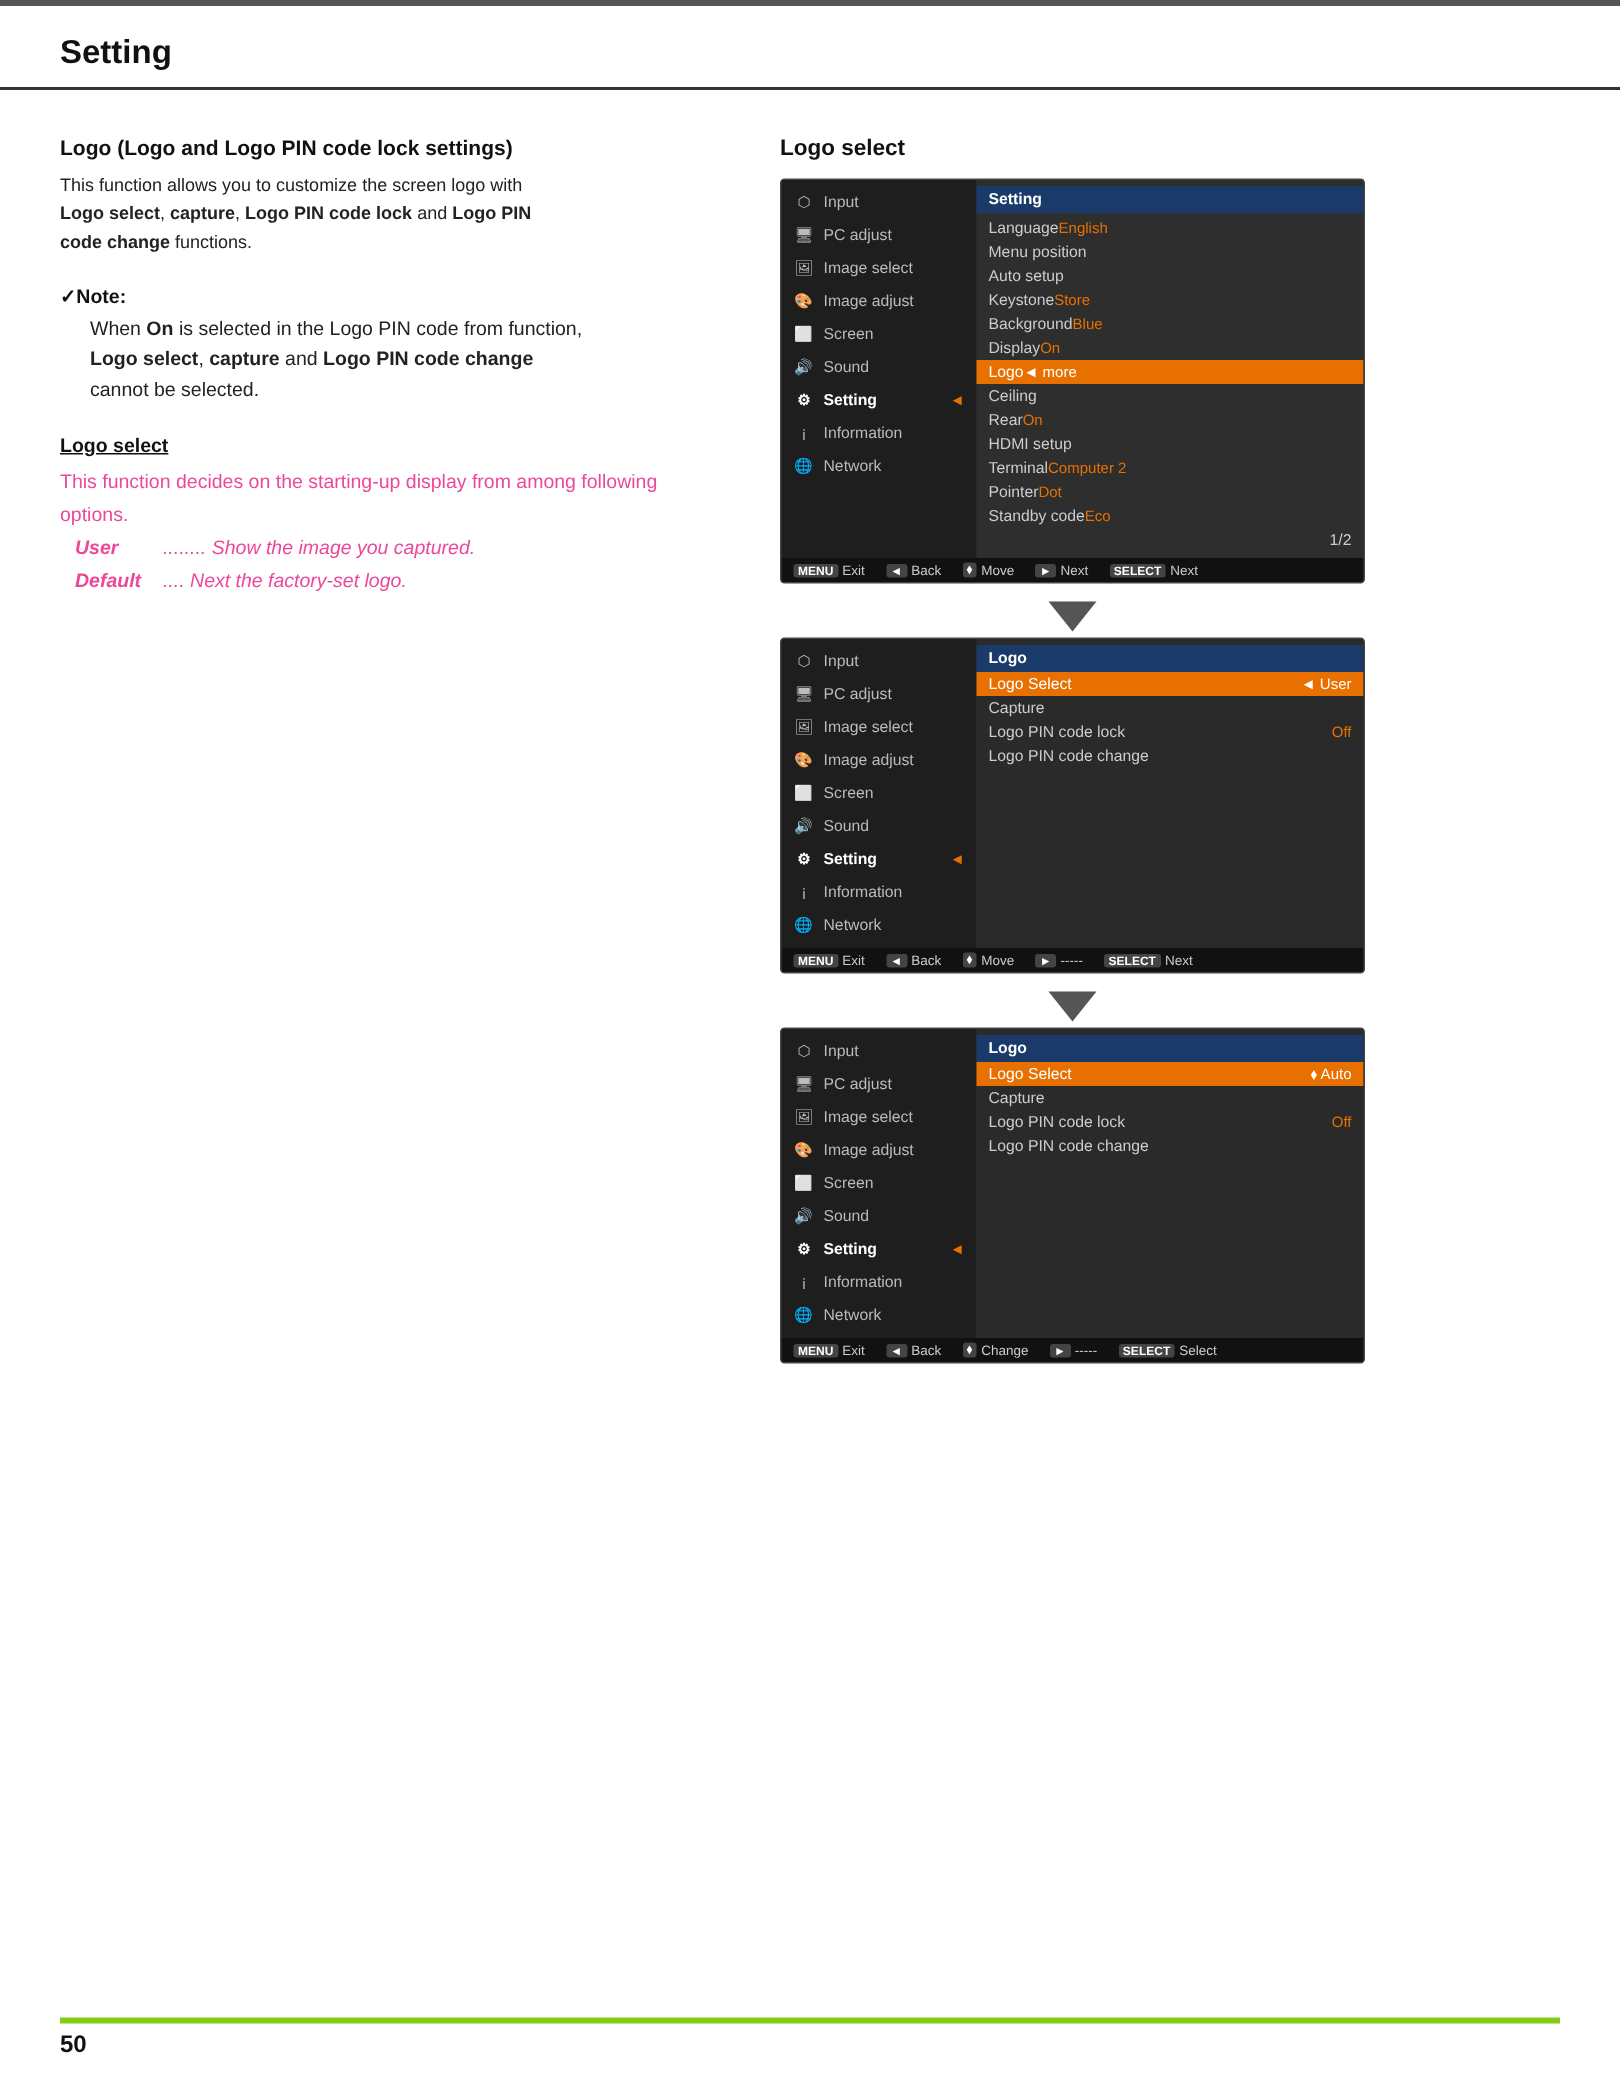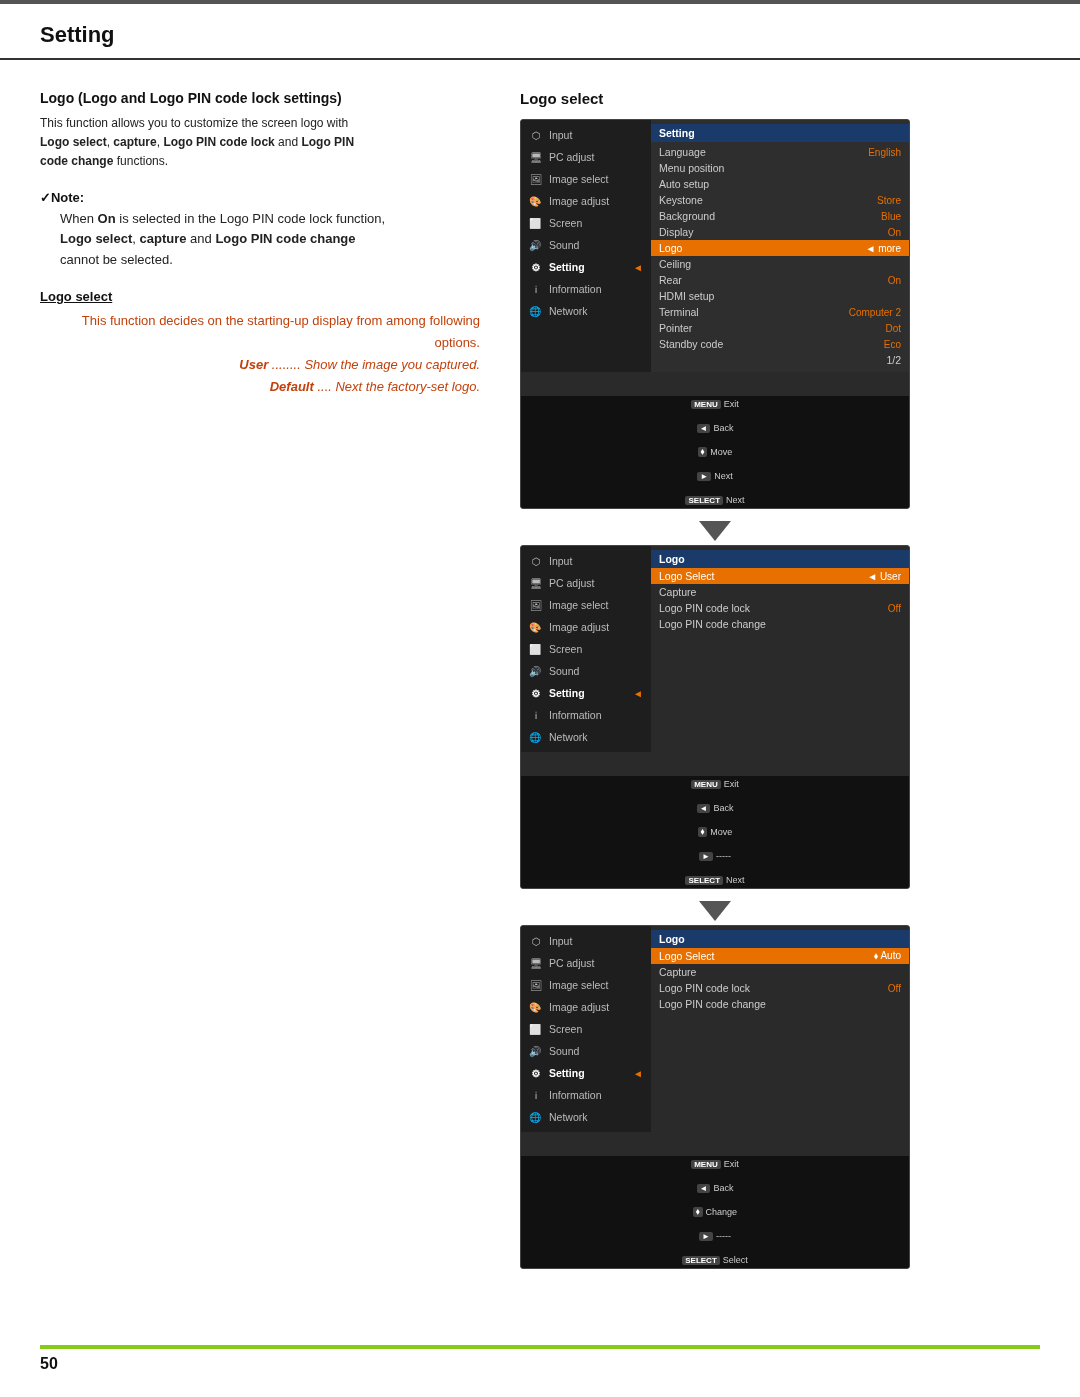--- a/index.html
+++ b/index.html
@@ -98,22 +98,21 @@
       font-size: 13px;
       font-weight: bold;
       text-decoration: underline;
       margin-bottom: 6px;
       color: #111;
     }
 
     .subsection-body {
       font-size: 13px;
       line-height: 1.7;
-      color: #c2410c;
-      text-align: right;
+      color: #ec4899;
     }
 
     .indent-list {
       padding-left: 10px;
     }
     .indent-item {
       font-size: 13px;
       line-height: 1.7;
       font-style: italic;
     }
@@ -198,46 +197,44 @@
       padding: 3px 8px;
       margin-bottom: 2px;
     }
 
     .menu-right-item {
       display: flex;
       align-items: center;
       padding: 2px 8px;
       font-size: 10.5px;
       color: #ccc;
-      justify-content: space-between;
     }
 
     .menu-right-item.highlighted {
       background: #e87000;
       color: #fff;
     }
 
     .menu-right-item .item-value {
       color: #e87000;
       font-size: 10px;
     }
 
     .menu-right-item .item-value-white {
       color: #fff;
       font-size: 10px;
     }
 
     .panel-bottom-bar {
       background: #111;
       display: flex;
-      flex-direction: column;
+      flex-direction: row;
       padding: 3px 8px;
       gap: 14px;
       align-items: center;
-      margin-top: 24px;
     }
 
     .bar-item {
       display: flex;
       align-items: center;
       gap: 3px;
       color: #ccc;
       font-size: 9px;
     }
 
@@ -330,21 +327,21 @@
         <span>This function allows you to customize the screen logo with</span>
         <br>
         <b>Logo select</b><span>, </span><b>capture</b><span>, </span><b>Logo PIN code lock</b><span> and </span><b>Logo PIN</b>
         <br>
         <b>code change</b><span> functions.</span>
       </div>
 
       <div class="note-block">
         <div class="note-label"><span>✓Note:</span></div>
         <div class="note-text">
-          <span>When </span><b>On</b><span> is selected in the Logo PIN code lock function,</span>
+          <span>When </span><b>On</b><span> is selected in the Logo PIN code from function,</span>
           <br>
           <b>Logo select</b><span>, </span><b>capture</b><span> and </span><b>Logo PIN code change</b>
           <br>
           <span>cannot be selected.</span>
         </div>
       </div>
 
       <div class="subsection-heading">Logo select</div>
       <div class="subsection-body">
         <span>This function decides on the starting-up display from among following options.</span>

